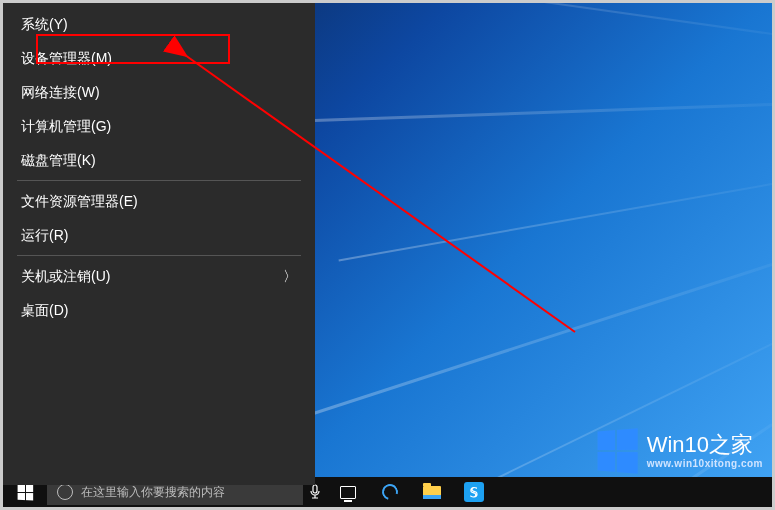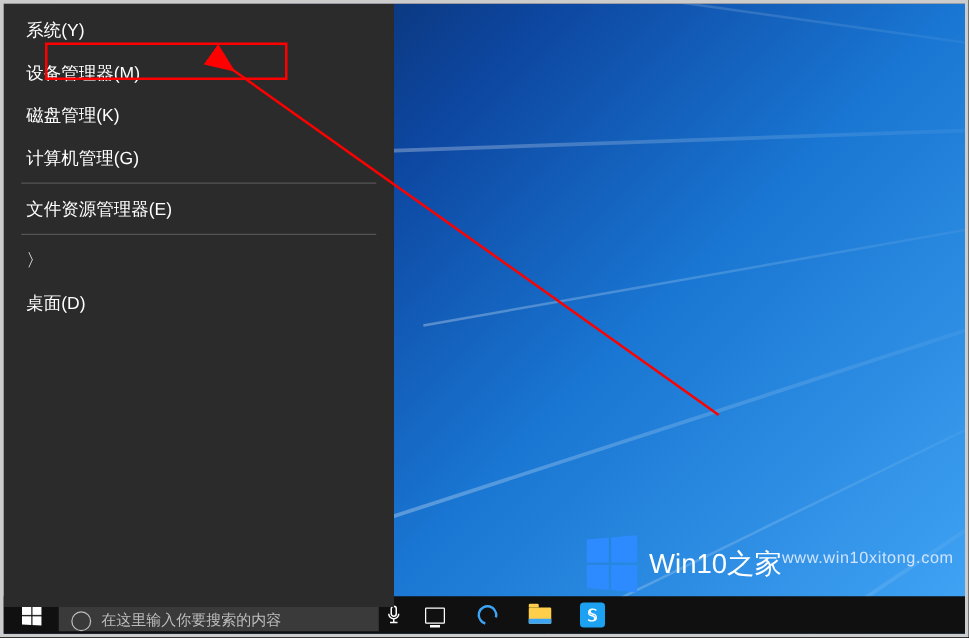--- a/index.html
+++ b/index.html
@@ -91,21 +91,21 @@
       color: #fff;
     }
     .start-btn { width: 44px; }
     .cortana {
       flex: 0 0 auto;
       width: 256px;
       height: 26px;
       background: #3a3a3a;
       color: #bdbdbd;
       display: flex;
-      align-items: flex-end;
+      align-items: center;
       gap: 8px;
       padding: 0 10px;
       font-size: 12px;
     }
     .cortana .circle {
       width: 16px; height: 16px;
       border: 1.5px solid #bdbdbd;
       border-radius: 50%;
     }
     .mic { width: 24px; }
@@ -120,23 +120,23 @@
     }
     .watermark .wlogo {
       width: 42px; height: 42px;
       display: grid;
       grid-template-columns: 1fr 1fr;
       grid-template-rows: 1fr 1fr;
       gap: 2px;
       transform: perspective(80px) rotateY(-18deg);
     }
     .watermark .wlogo div { background: #2e8bff; }
-    .watermark .txt { display:flex; flex-direction:row; line-height:1.1; }
+    .watermark .txt { display:flex; flex-direction:column; line-height:1.1; }
     .watermark .txt .big { font-size: 22px; font-weight: 500; }
-    .watermark .txt .small { font-size: 13px; color:#d0e4ff; letter-spacing:0.5px; }
+    .watermark .txt .small { font-size: 10px; color:#d0e4ff; letter-spacing:0.5px;font-weight:bold; }
 
     
     .win-logo { width:16px; height:16px; display:grid; grid-template:1fr 1fr/1fr 1fr; gap:1px; transform: perspective(40px) rotateY(-14deg);}
     .win-logo span { background:#fff;}
     .tv-icon { width:16px; height:13px; border:1.5px solid #fff; border-radius:1px; position:relative;}
     .tv-icon::after{content:"";position:absolute;left:3px;right:3px;bottom:-4px;height:2px;background:#fff;}
     .edge-icon { width:16px; height:16px; border:2px solid #3ca4f4; border-radius:50%; border-bottom-color:transparent; transform:rotate(-30deg);}
     .folder-icon { width:18px; height:13px; background:#ffcf4b; border-radius:1px; position:relative;}
     .folder-icon::before{content:"";position:absolute;top:-3px;left:0;width:8px;height:3px;background:#ffcf4b;border-radius:1px 1px 0 0;}
     .folder-icon::after{content:"";position:absolute;bottom:0;left:0;right:0;height:4px;background:#3ca4f4;}
@@ -155,31 +155,38 @@
 </div>
 
 <div class="context-menu">
   <div class="menu-item">
       <span>系统(Y)</span>
     </div>
   <div class="menu-item">
       <span>设备管理器(M)</span>
     </div>
   <div class="menu-item">
+      <span>网络连接(W)</span>
+    </div>
+  <div class="menu-item">
+      <span>计算机管理(G)</span>
+    </div>
+  <div class="menu-item">
       <span>磁盘管理(K)</span>
     </div>
-  <div class="menu-item">
-      <span>计算机管理(G)</span>
-    </div>
   <div class="menu-separator"></div>
   <div class="menu-item">
       <span>文件资源管理器(E)</span>
     </div>
+  <div class="menu-item">
+      <span>运行(R)</span>
+    </div>
   <div class="menu-separator"></div>
   <div class="menu-item">
+    <span>关机或注销(U)</span>
     <span class="chevron">〉</span>
   </div>
   <div class="menu-item">
       <span>桌面(D)</span>
     </div>
 </div>
 
 <div class="highlight-box" style="left:36px; top:34px; width:194px; height:30px;"></div>
 
 <svg class="arrow-svg">

